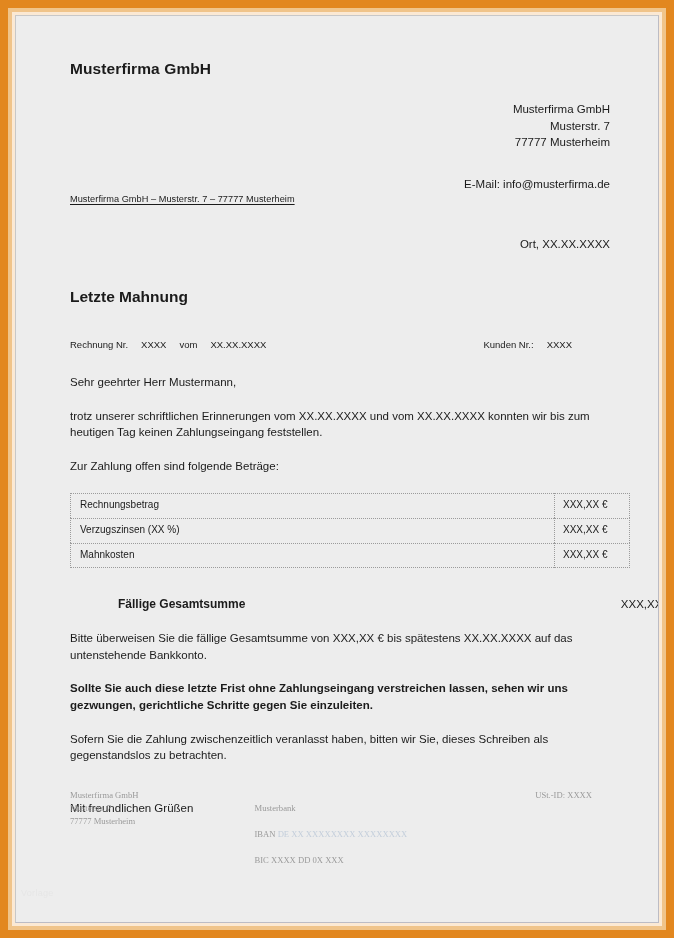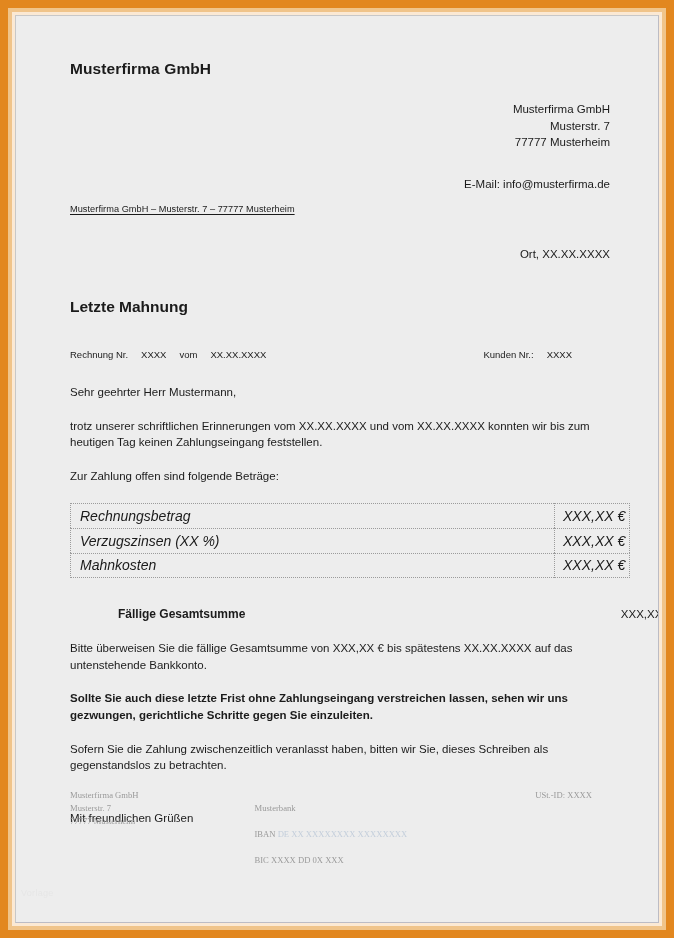--- a/index.html
+++ b/index.html
@@ -74,21 +74,20 @@
     text-align: right;
     font-size: 11.5px;
     line-height: 1.42;
     padding-right: 4px;
   }
   .contact-line { white-space: pre; }
   .contact-gap { height: 13px; }
 
   
   .sender-line {
-    margin-top: 10px;
     font-size: 9.2px;
     text-decoration: underline;
     text-underline-offset: 2px;
     letter-spacing: .05px;
   }
   .recipient {
     margin-top: 18px;
     font-size: 11.5px;
     line-height: 1.42;
   }
@@ -130,24 +129,23 @@
     align-items: stretch;
   }
   .amount-labels { flex: 1 1 auto; }
   .amount-values { width: 76px; }
   .amount-labels .cell,
   .amount-values .cell {
     height: 25px;
     display: flex;
     align-items: center;
     box-sizing: border-box;
-    font-size: 14px;
+    font-size: 10px;
     border: 1px dotted #9b9b9b;
     border-bottom: none;
-    font-style: italic;
   }
   .amount-labels .cell { padding-left: 9px; border-right: none; }
   .amount-values .cell { padding-left: 8px; }
   .amount-labels .cell:last-child,
   .amount-values .cell:last-child { border-bottom: 1px dotted #9b9b9b; }
 
   
   .total-row {
     margin-top: 28px;
     display: flex;

